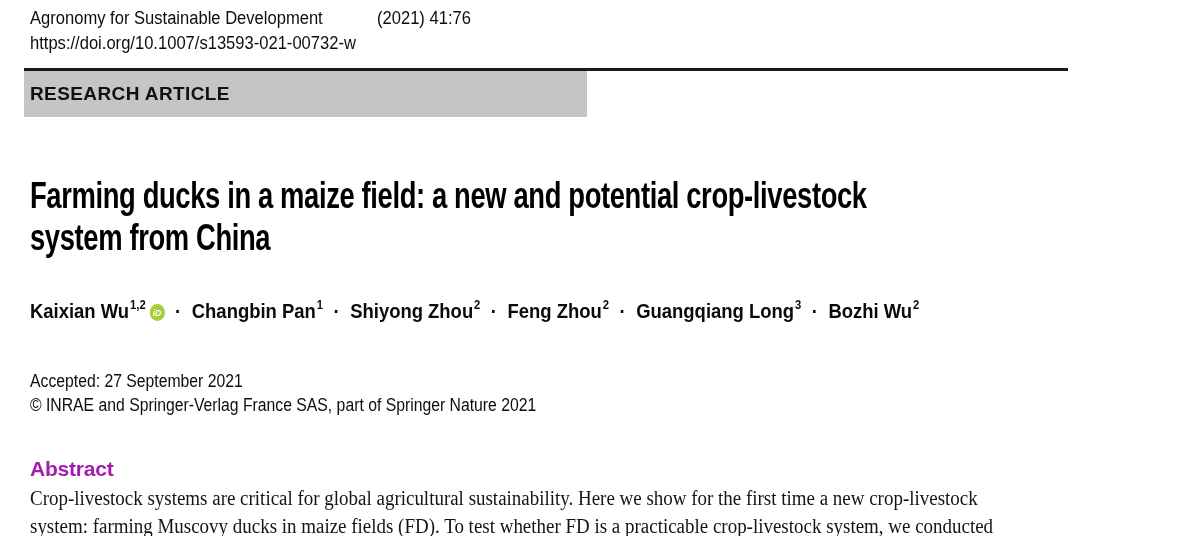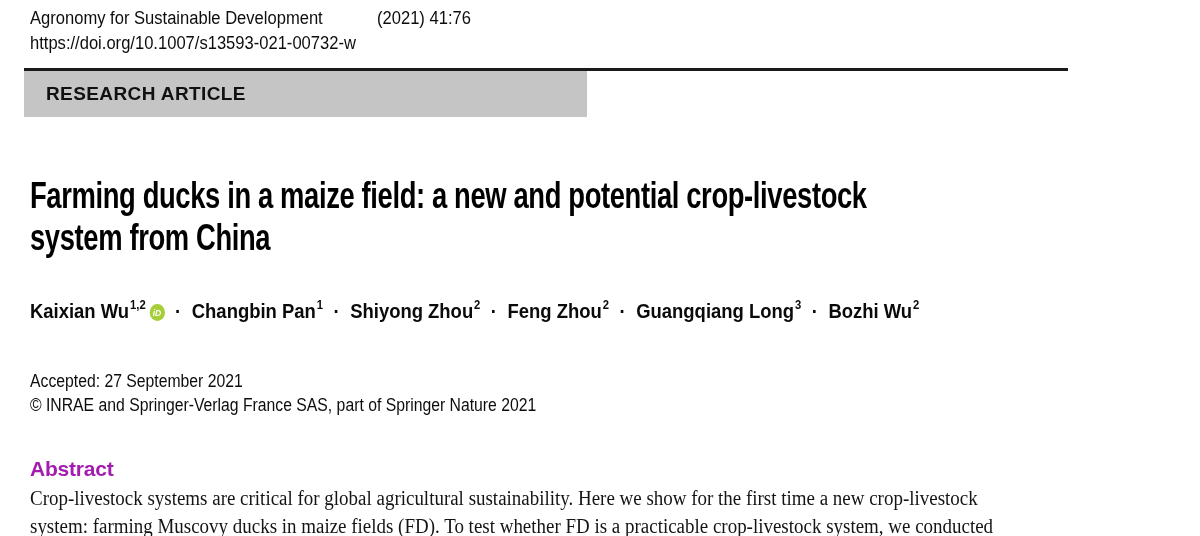--- a/index.html
+++ b/index.html
@@ -11,21 +11,21 @@
 
   
   .hdr{font-size:18px;color:#0d0d0d;transform:scaleX(.92);transform-origin:0 0;white-space:nowrap;}
   .hdr-journal{left:30px;top:8px;}
   .hdr-cite{left:377px;top:8px;}
   .hdr-doi{left:30px;top:33px;}
 
   
   .rule{left:24px;top:68px;width:1162px;height:3px;background:#1a1a1a;}
   .bar{left:24px;top:71px;width:563px;height:46px;background:#c5c5c5;display:flex;align-items:center;}
-  .bar-label{margin-left:22px;font-size:19px;font-weight:700;letter-spacing:.4px;color:#111;}
+  .bar-label{margin-left:6px;font-size:19px;font-weight:700;letter-spacing:.4px;color:#111;}
 
   
   .badge{left:1113px;top:86px;width:74px;height:72px;box-sizing:border-box;
          background:#ececec;border:6px solid #c2410c;border-radius:6px;
          text-align:center;cursor:pointer;}
   .badge svg{display:block;margin:2px auto 0 auto;}
   .badge-text{font-size:12.5px;line-height:13px;color:#6e6e6e;margin-top:-1px;}
 
   
   .title{left:30px;top:175px;font-size:37px;font-weight:700;letter-spacing:-.5px;

